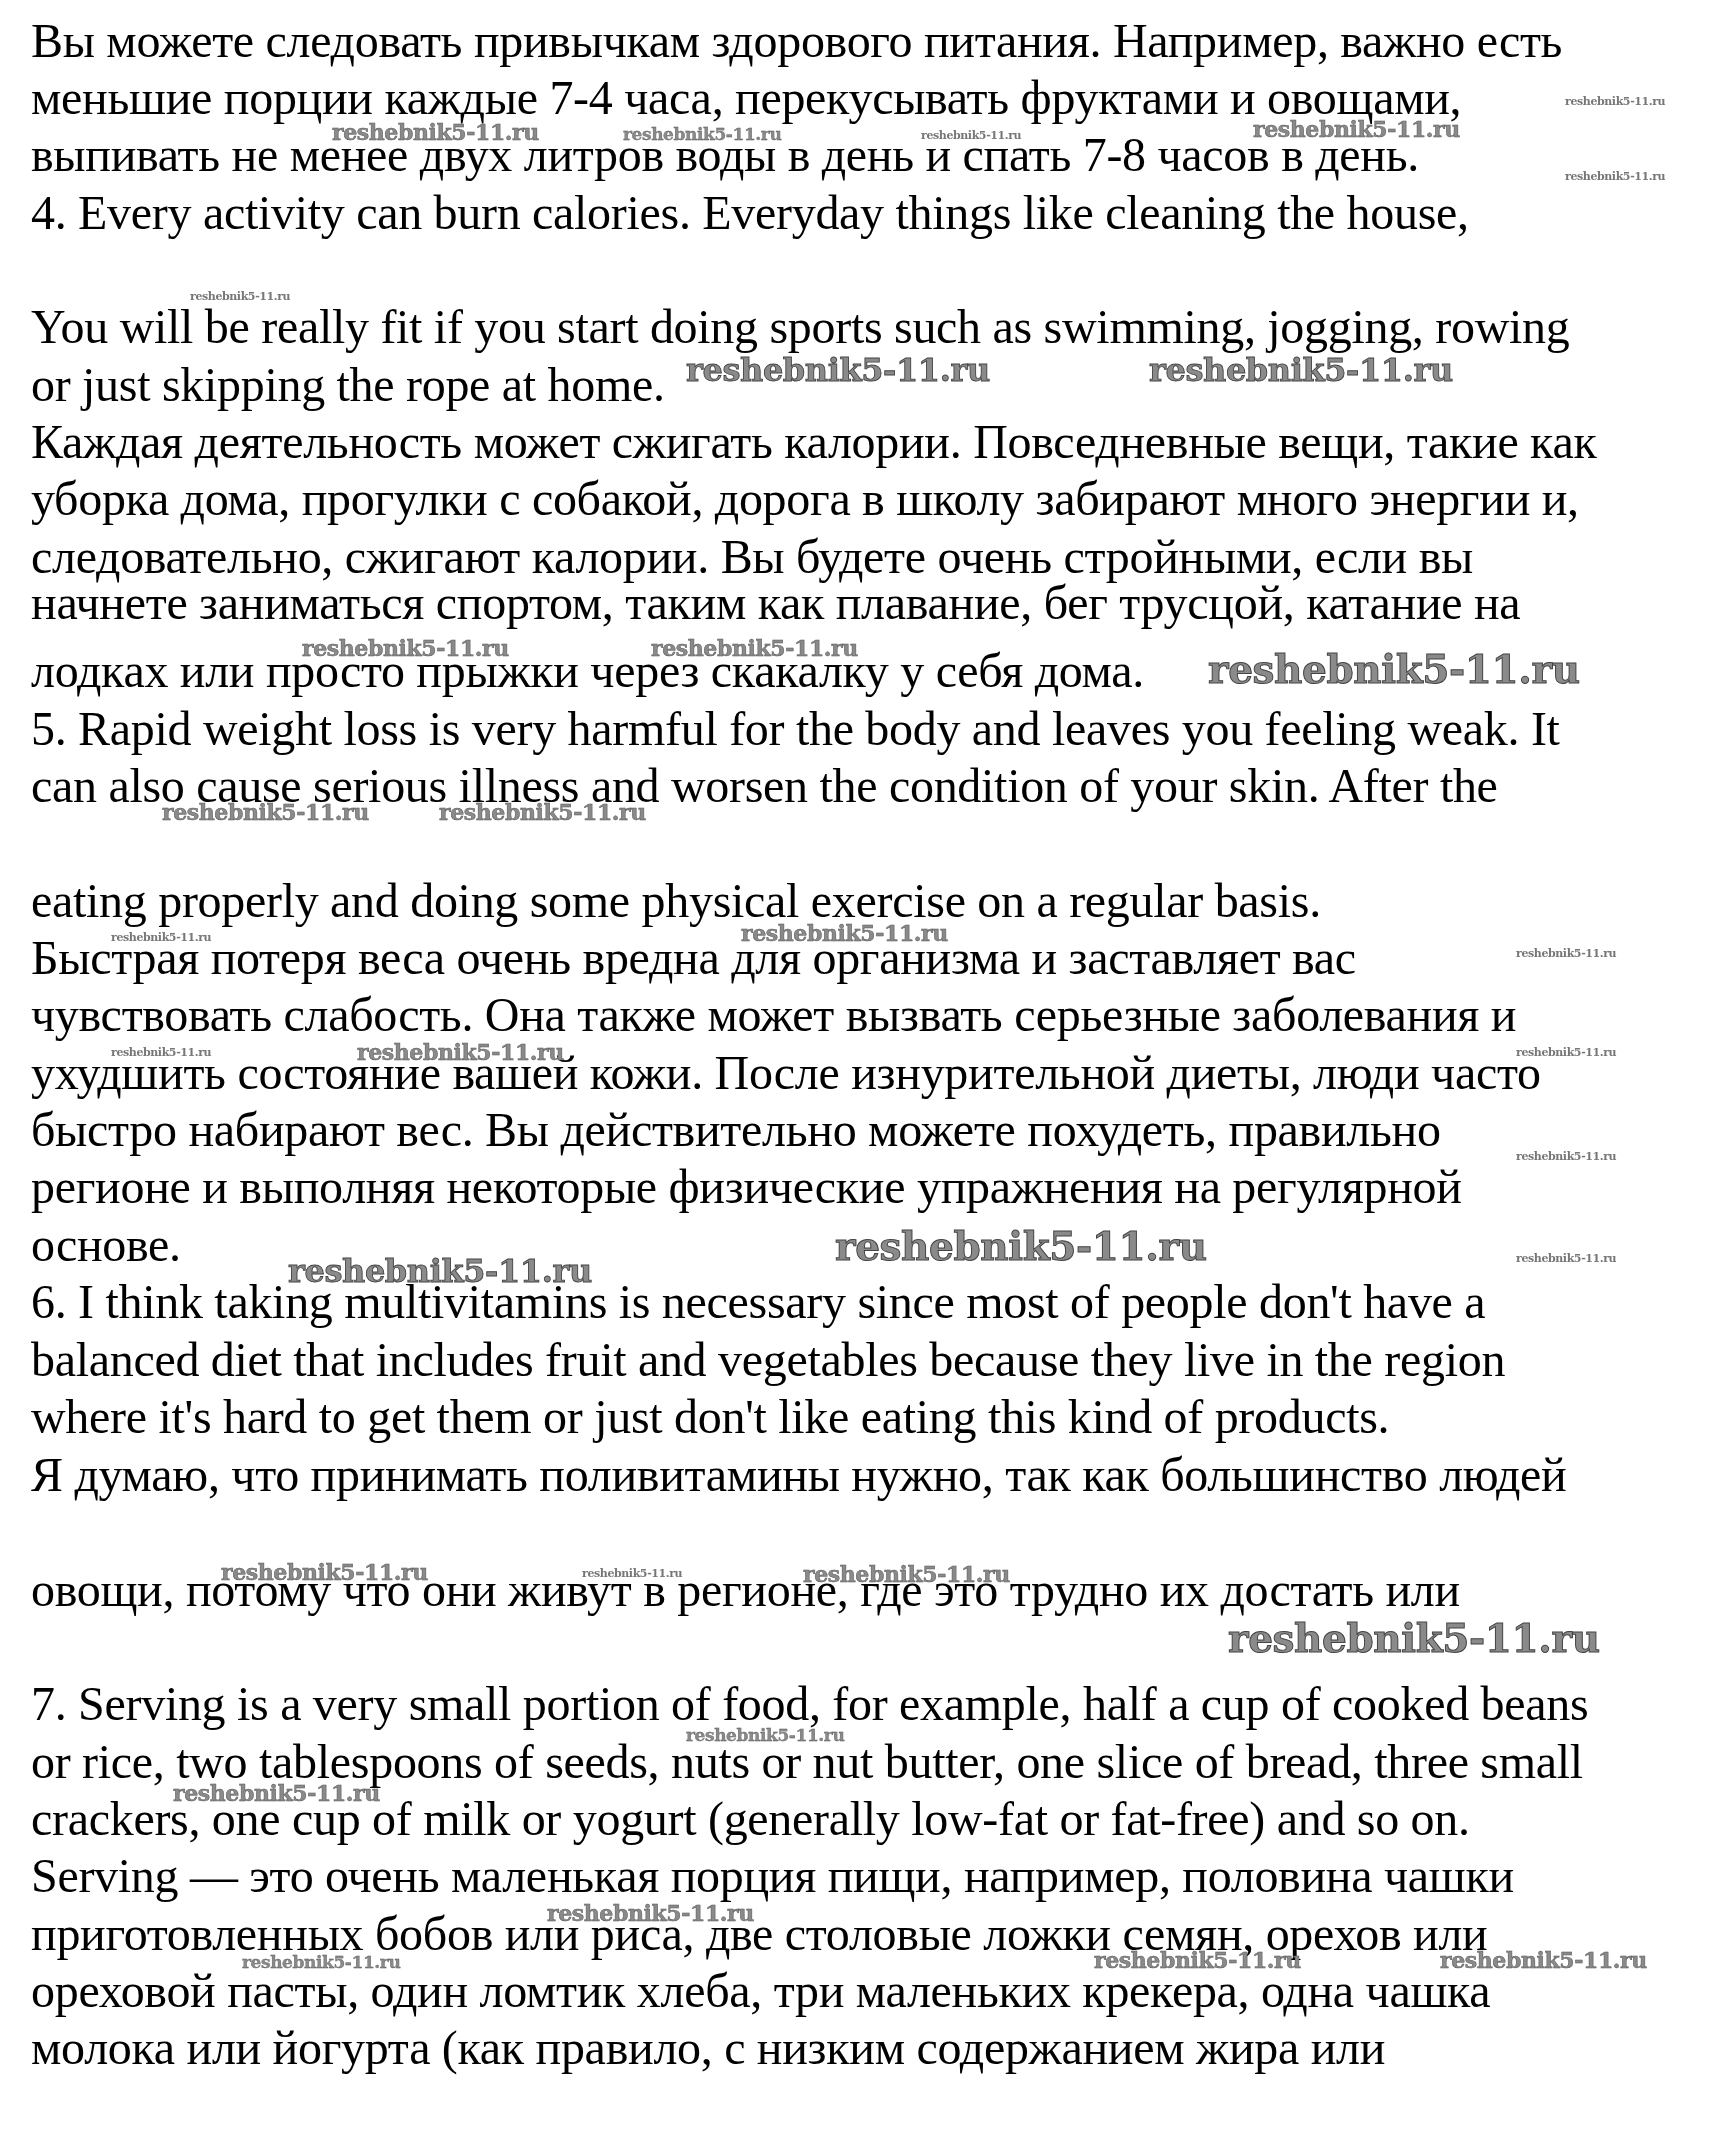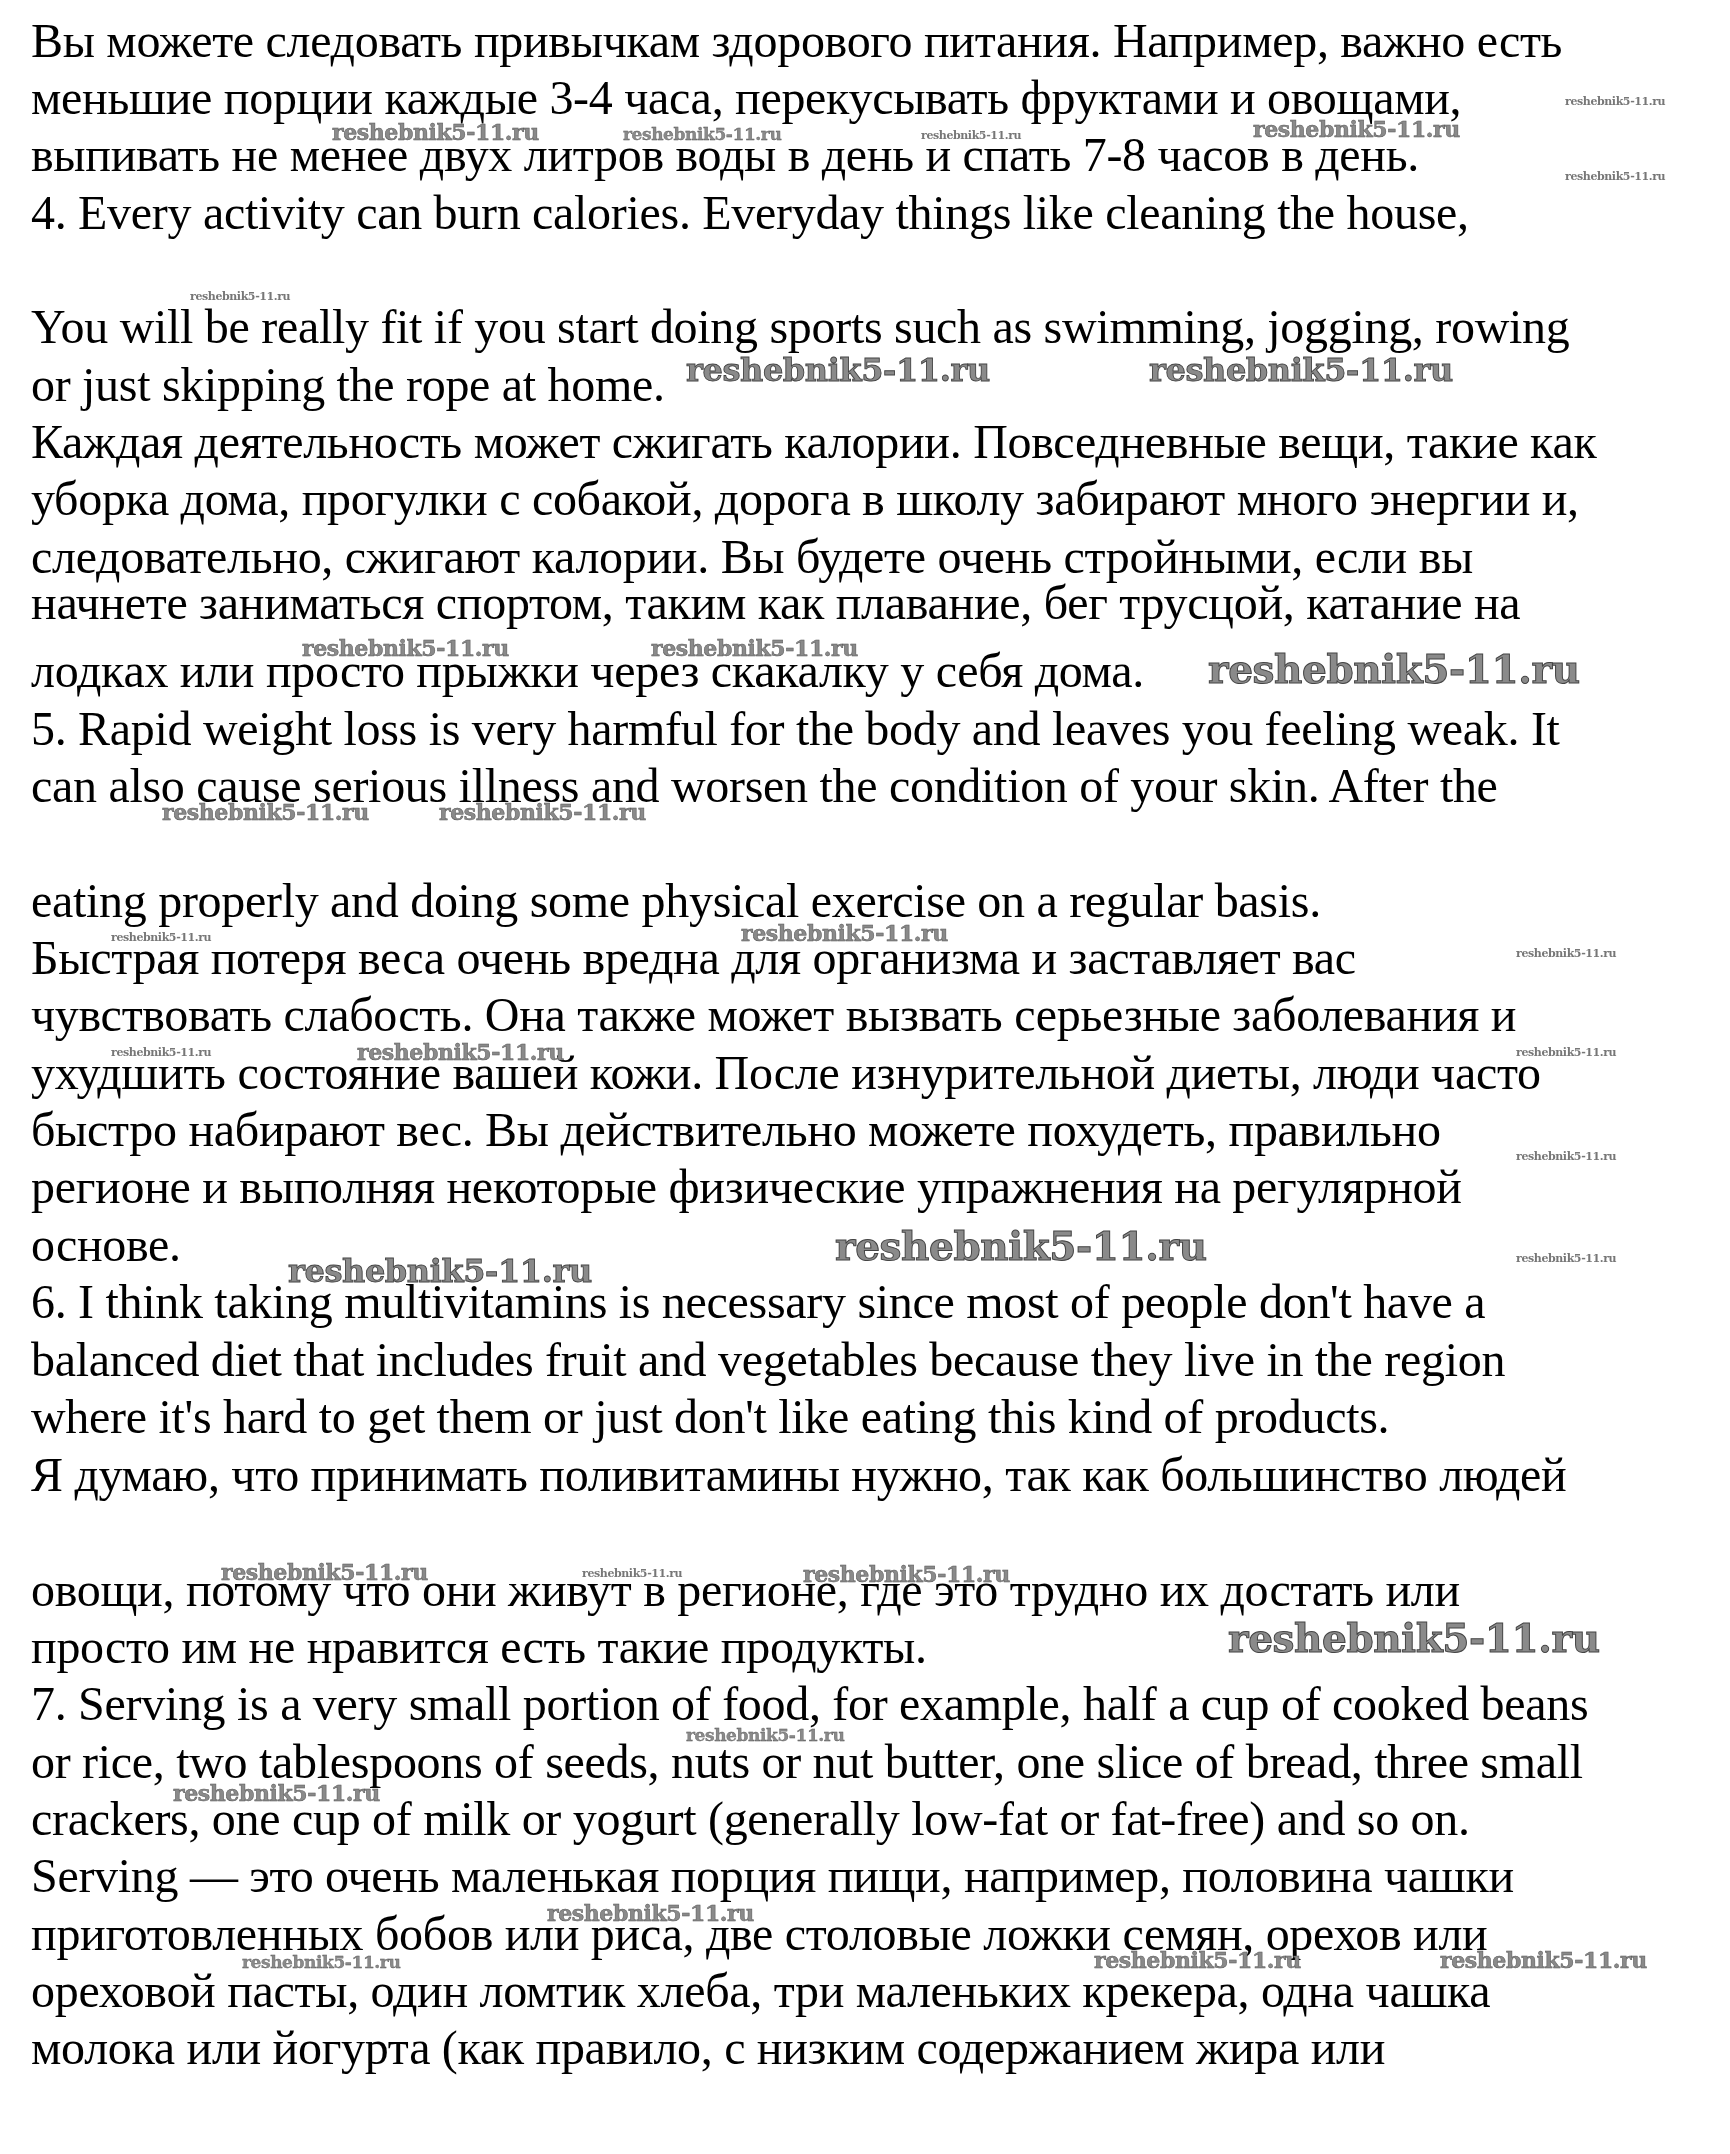--- a/index.html
+++ b/index.html
@@ -23,21 +23,21 @@
   .wm.med { font-size: 22px; }
   .wm.large { font-size: 32px; -webkit-text-stroke: 0.9px #444; }
   .wm.xlarge { font-size: 39px; -webkit-text-stroke: 1px #444; }
 </style>
 </head>
 <body>
 
 <div class="page">
 
   <div class="line" style="top:12px">Вы можете следовать привычкам здорового питания. Например, важно есть</div>
-  <div class="line" style="top:69px">меньшие порции каждые 3-4 часа, перекусывать фруктами и овощами,</div>
+  <div class="line" style="top:69px">меньшие порции каждые 7-4 часа, перекусывать фруктами и овощами,</div>
   <div class="line" style="top:126px">выпивать не менее двух литров воды в день и спать 7-8 часов в день.</div>
   <div class="line" style="top:184px">4. Every activity can burn calories. Everyday things like cleaning the house,</div>
   <div class="line" style="top:298px">You will be really fit if you start doing sports such as swimming, jogging, rowing</div>
   <div class="line" style="top:356px">or just skipping the rope at home.</div>
   <div class="line" style="top:413px">Каждая деятельность может сжигать калории. Повседневные вещи, такие как</div>
   <div class="line" style="top:470px">уборка дома, прогулки с собакой, дорога в школу забирают много энергии и,</div>
   <div class="line" style="top:528px">следовательно, сжигают калории. Вы будете очень стройными, если вы</div>
   <div class="line" style="top:574px">начнете заниматься спортом, таким как плавание, бег трусцой, катание на</div>
   <div class="line" style="top:642px">лодках или просто прыжки через скакалку у себя дома.</div>
   <div class="line" style="top:700px">5. Rapid weight loss is very harmful for the body and leaves you feeling weak. It</div>
@@ -47,21 +47,20 @@
   <div class="line" style="top:986px">чувствовать слабость. Она также может вызвать серьезные заболевания и</div>
   <div class="line" style="top:1044px">ухудшить состояние вашей кожи. После изнурительной диеты, люди часто</div>
   <div class="line" style="top:1101px">быстро набирают вес. Вы действительно можете похудеть, правильно</div>
   <div class="line" style="top:1158px">регионе и выполняя некоторые физические упражнения на регулярной</div>
   <div class="line" style="top:1216px">основе.</div>
   <div class="line" style="top:1273px">6. I think taking multivitamins is necessary since most of people don't have a</div>
   <div class="line" style="top:1331px">balanced diet that includes fruit and vegetables because they live in the region</div>
   <div class="line" style="top:1388px">where it's hard to get them or just don't like eating this kind of products.</div>
   <div class="line" style="top:1446px">Я думаю, что принимать поливитамины нужно, так как большинство людей</div>
   <div class="line" style="top:1561px">овощи, потому что они живут в регионе, где это трудно их достать или</div>
-  <div class="line" style="top:1618px">просто им не нравится есть такие продукты.</div>
   <div class="line" style="top:1675px">7. Serving is a very small portion of food, for example, half a cup of cooked beans</div>
   <div class="line" style="top:1733px">or rice, two tablespoons of seeds, nuts or nut butter, one slice of bread, three small</div>
   <div class="line" style="top:1790px">crackers, one cup of milk or yogurt (generally low-fat or fat-free) and so on.</div>
   <div class="line" style="top:1847px">Serving — это очень маленькая порция пищи, например, половина чашки</div>
   <div class="line" style="top:1905px">приготовленных бобов или риса, две столовые ложки семян, орехов или</div>
   <div class="line" style="top:1962px">ореховой пасты, один ломтик хлеба, три маленьких крекера, одна чашка</div>
   <div class="line" style="top:2019px">молока или йогурта (как правило, с низким содержанием жира или</div>
 
   <div class="wm tiny" style="left:1565px;top:95px">reshebnik5-11.ru</div>
   <div class="wm med" style="left:332px;top:119px">reshebnik5-11.ru</div>

